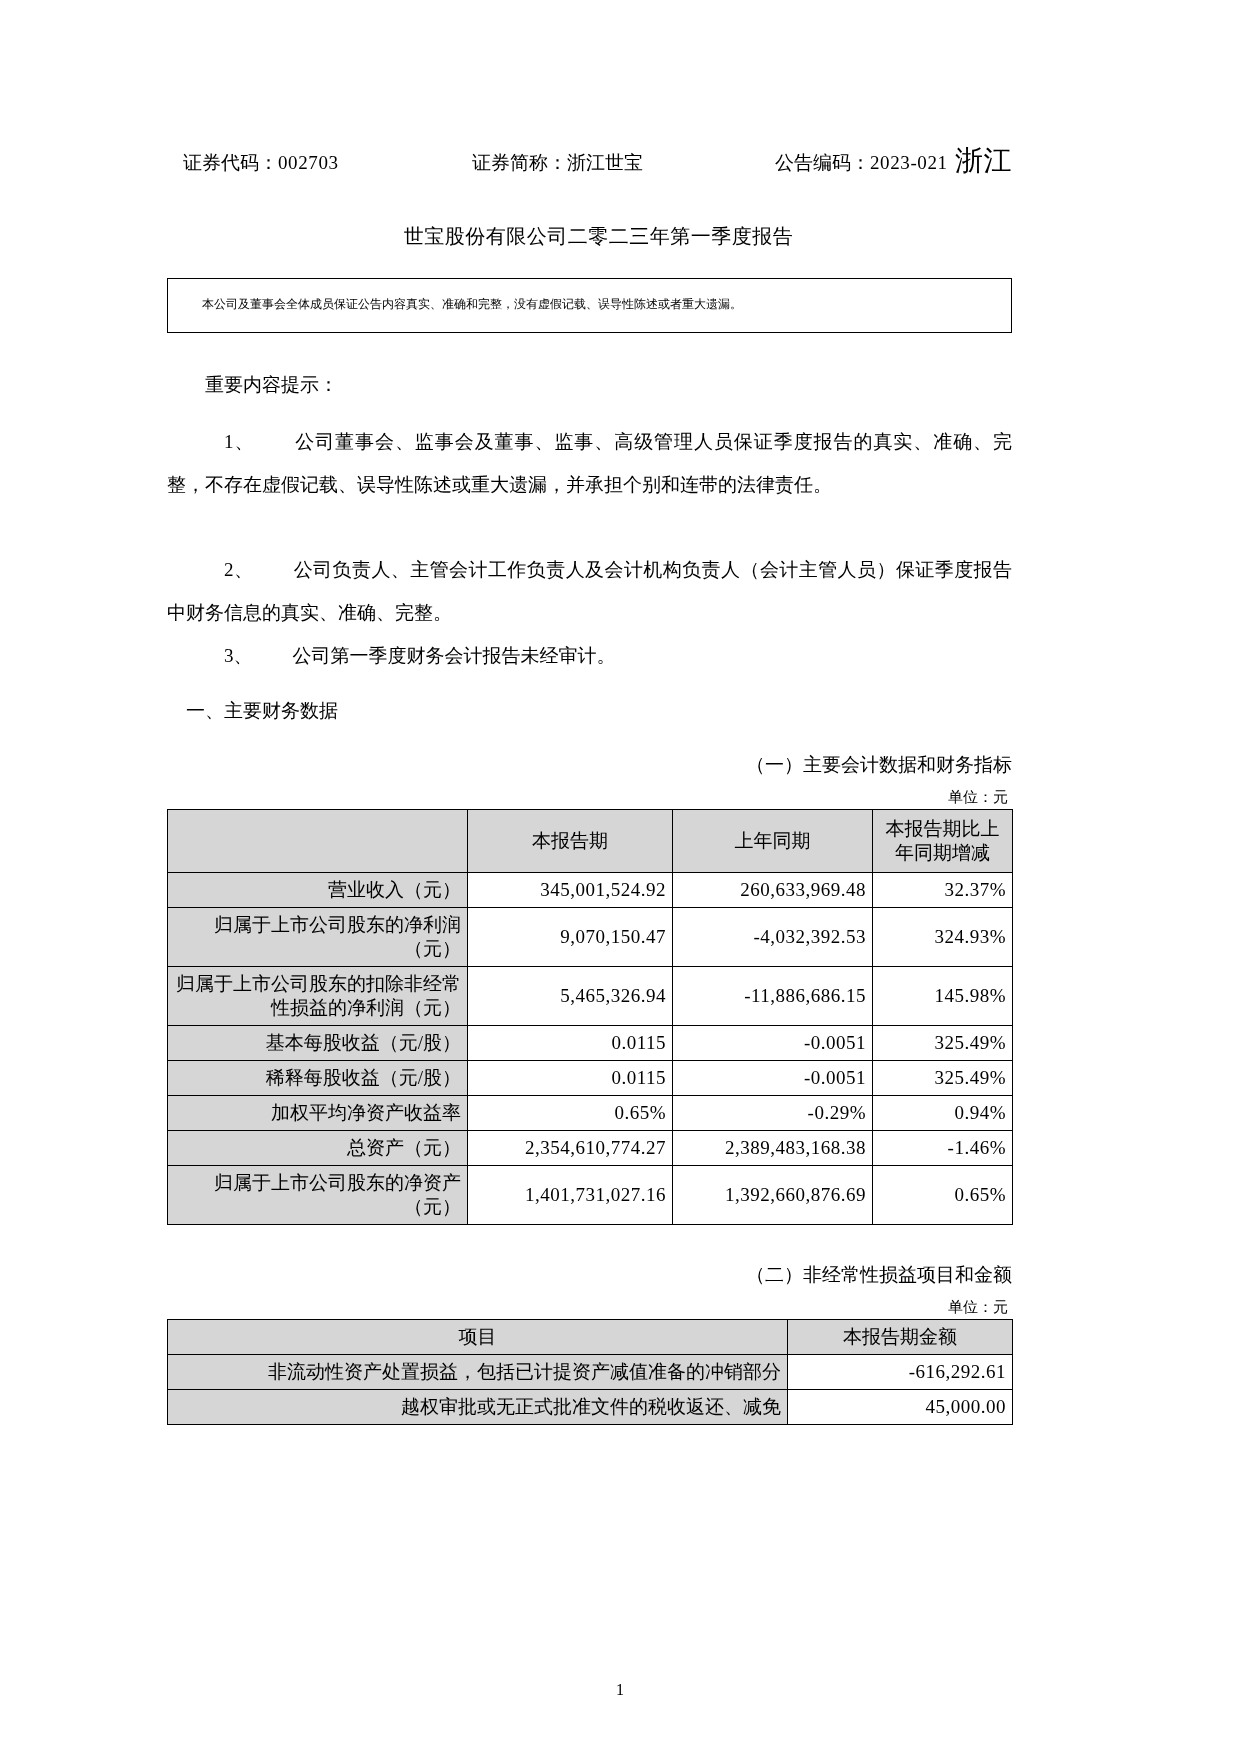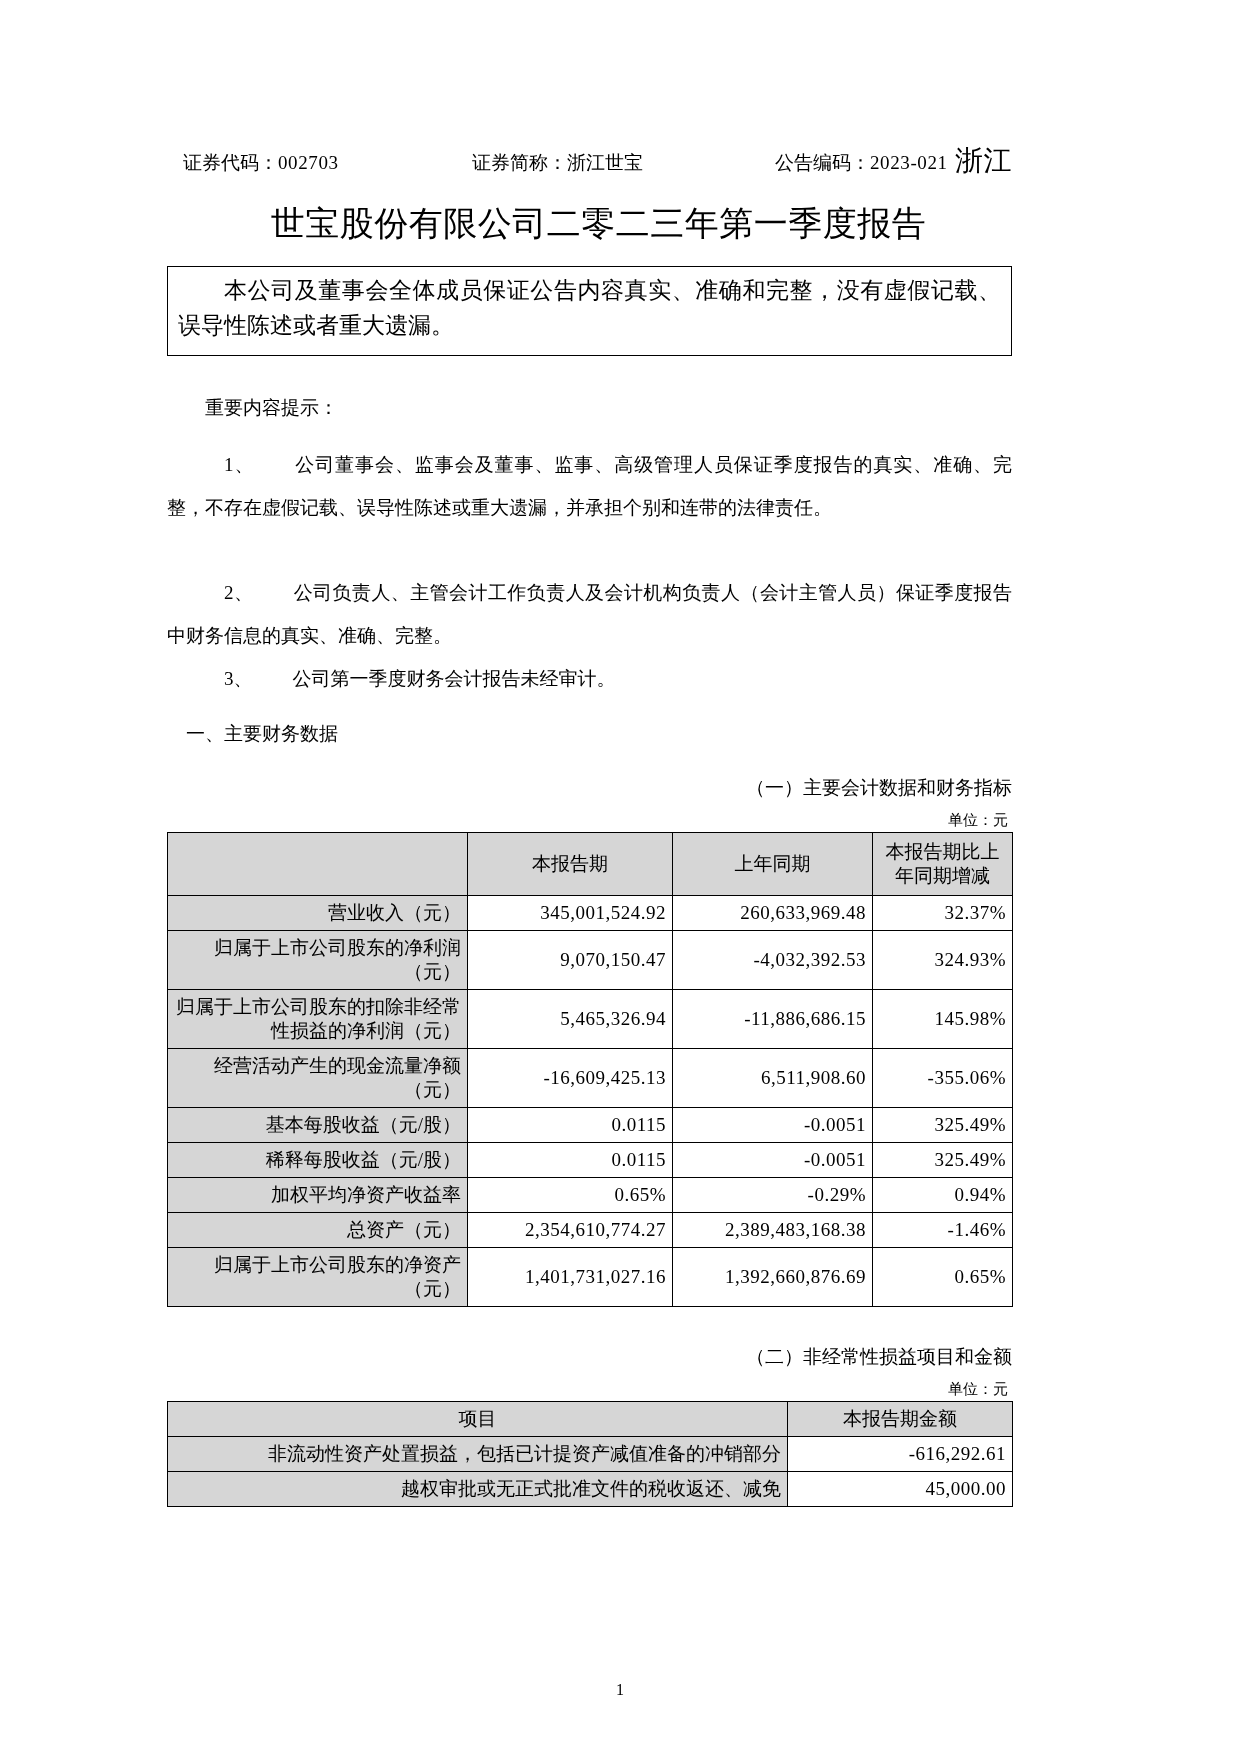--- a/index.html
+++ b/index.html
@@ -45,38 +45,37 @@
     left: 788px;
     top: -6px;
     font-size: 28px;
     line-height: 38px;
     letter-spacing: 0.5px;
   }
   .num { font-family: "Liberation Serif", "DejaVu Serif", serif; letter-spacing: 0.6px; }
 
   
   .doc-title {
-    margin-top: 22px;
+    margin-top: 34px;
     text-align: center;
-    font-size: 34px;
+    font-size: 20px;
     line-height: 40px;
     letter-spacing: 0.5px;
     padding-left: 18px;
   }
 
   
   .statement-box {
     margin-top: 22px;
     border: 1px solid #000000;
     padding: 8px 10px 10px 10px;
-    font-size: 23px;
+    font-size: 12px;
     line-height: 35px;
     text-align: justify;
     text-justify: inter-ideograph;
-    font-family: Liberation Mono, monospace;
   }
   .statement-box p { margin: 0; text-indent: 2em; }
 
   
   .para {
     font-size: 19px;
     line-height: 43px;
     text-align: justify;
     text-justify: inter-ideograph;
     margin: 0;
@@ -204,26 +203,20 @@
           <td class="val num">-4,032,392.53</td>
           <td class="val num">324.93%</td>
         </tr>
         <tr>
           <td class="label">归属于上市公司股东的扣除非经常性损益的净利润（元）</td>
           <td class="val num">5,465,326.94</td>
           <td class="val num">-11,886,686.15</td>
           <td class="val num">145.98%</td>
         </tr>
         <tr>
-          <td class="label">经营活动产生的现金流量净额（元）</td>
-          <td class="val num">-16,609,425.13</td>
-          <td class="val num">6,511,908.60</td>
-          <td class="val num">-355.06%</td>
-        </tr>
-        <tr>
           <td class="label">基本每股收益（元/股）</td>
           <td class="val num">0.0115</td>
           <td class="val num">-0.0051</td>
           <td class="val num">325.49%</td>
         </tr>
         <tr>
           <td class="label">稀释每股收益（元/股）</td>
           <td class="val num">0.0115</td>
           <td class="val num">-0.0051</td>
           <td class="val num">325.49%</td>

